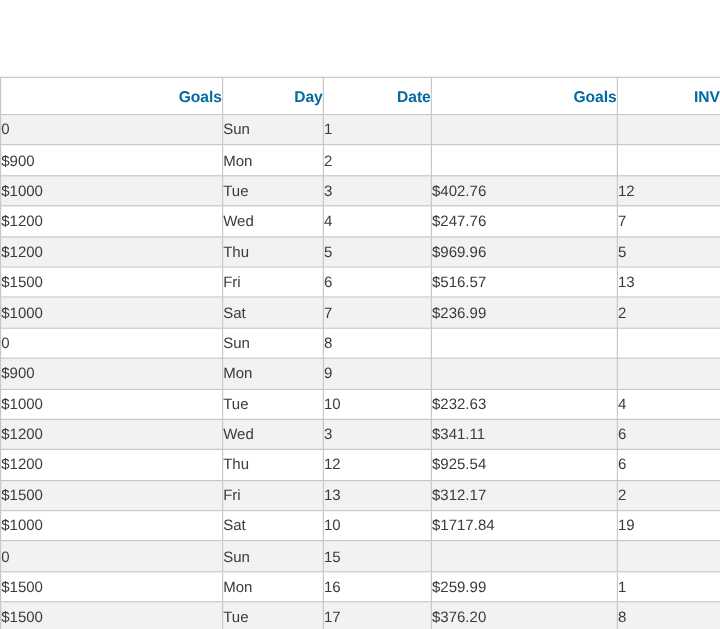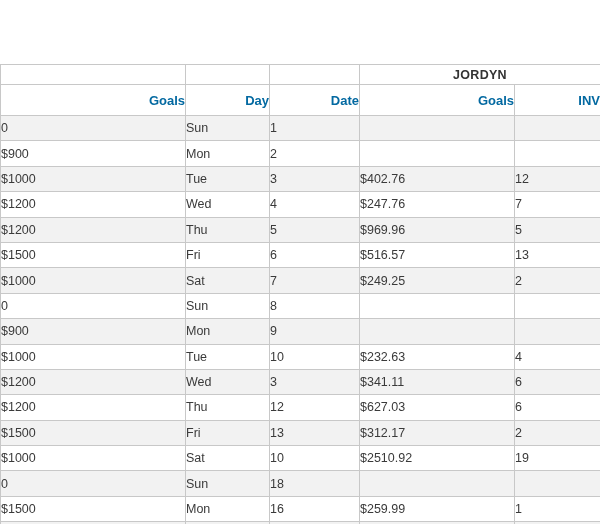--- a/index.html
+++ b/index.html
@@ -85,26 +85,20 @@
 <div id="sheet">
   <table class="grid">
     <colgroup>
       <col class="c-goals">
       <col class="c-day">
       <col class="c-date">
       <col class="c-sales">
       <col class="c-inv">
     </colgroup>
     <thead>
-      <tr class="hdr-top">
-        <td class="blank-top"></td>
-        <td class="blank-top"></td>
-        <td class="blank-top"></td>
-        <td class="owner-cell" colspan="2">JORDYN</td>
-      </tr>
       <tr class="hdr-main">
         <th>Goals</th>
         <th>Day</th>
         <th>Date</th>
         <th>Goals</th>
         <th>INV</th>
       </tr>
     </thead>
     <tbody>
         <tr class="data-row row-alt">
@@ -146,21 +140,21 @@
           <td class="cell-pad">$1500</td>
           <td class="cell-pad">Fri</td>
           <td class="cell-pad">6</td>
           <td class="cell-pad">$516.57</td>
           <td class="cell-pad">13</td>
         </tr>
         <tr class="data-row row-alt">
           <td class="cell-pad">$1000</td>
           <td class="cell-pad">Sat</td>
           <td class="cell-pad">7</td>
-          <td class="cell-pad">$249.25</td>
+          <td class="cell-pad">$236.99</td>
           <td class="cell-pad">2</td>
         </tr>
         <tr class="data-row row-plain">
           <td class="cell-pad">0</td>
           <td class="cell-pad">Sun</td>
           <td class="cell-pad">8</td>
           <td class="cell-pad empty-cell"></td>
           <td class="cell-pad empty-cell"></td>
         </tr>
         <tr class="data-row row-alt">
@@ -181,41 +175,41 @@
           <td class="cell-pad">$1200</td>
           <td class="cell-pad">Wed</td>
           <td class="cell-pad">3</td>
           <td class="cell-pad">$341.11</td>
           <td class="cell-pad">6</td>
         </tr>
         <tr class="data-row row-plain">
           <td class="cell-pad">$1200</td>
           <td class="cell-pad">Thu</td>
           <td class="cell-pad">12</td>
-          <td class="cell-pad">$627.03</td>
+          <td class="cell-pad">$925.54</td>
           <td class="cell-pad">6</td>
         </tr>
         <tr class="data-row row-alt">
           <td class="cell-pad">$1500</td>
           <td class="cell-pad">Fri</td>
           <td class="cell-pad">13</td>
           <td class="cell-pad">$312.17</td>
           <td class="cell-pad">2</td>
         </tr>
         <tr class="data-row row-plain">
           <td class="cell-pad">$1000</td>
           <td class="cell-pad">Sat</td>
           <td class="cell-pad">10</td>
-          <td class="cell-pad">$2510.92</td>
+          <td class="cell-pad">$1717.84</td>
           <td class="cell-pad">19</td>
         </tr>
         <tr class="data-row row-alt">
           <td class="cell-pad">0</td>
           <td class="cell-pad">Sun</td>
-          <td class="cell-pad">18</td>
+          <td class="cell-pad">15</td>
           <td class="cell-pad empty-cell"></td>
           <td class="cell-pad empty-cell"></td>
         </tr>
         <tr class="data-row row-plain">
           <td class="cell-pad">$1500</td>
           <td class="cell-pad">Mon</td>
           <td class="cell-pad">16</td>
           <td class="cell-pad">$259.99</td>
           <td class="cell-pad">1</td>
         </tr>

